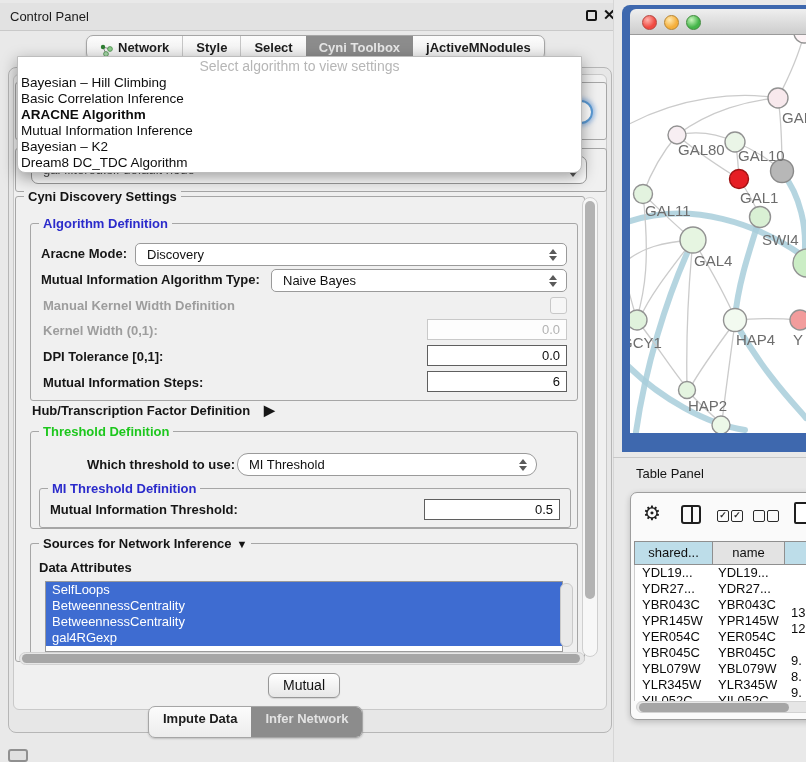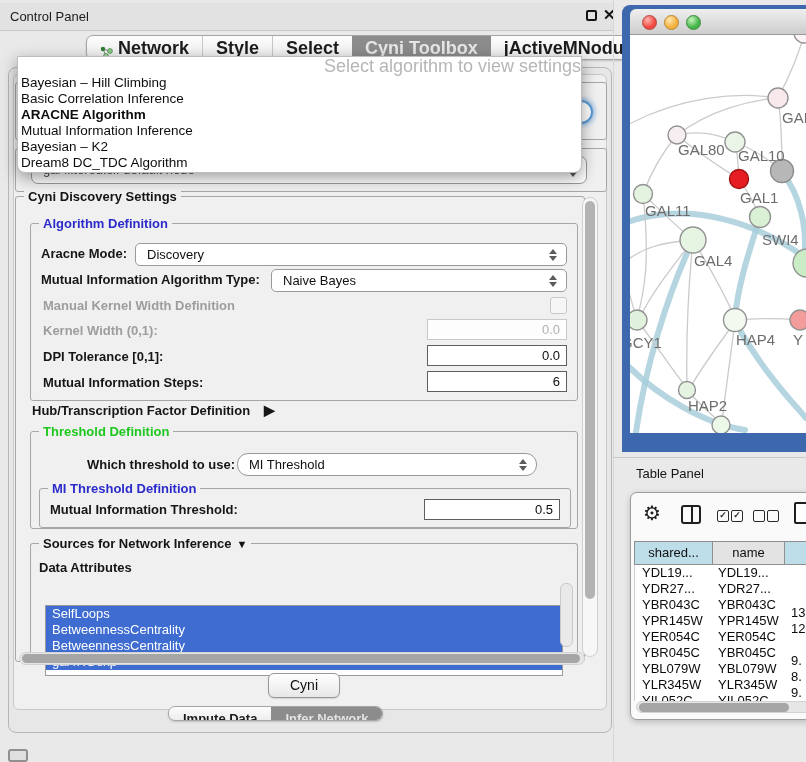--- a/index.html
+++ b/index.html
@@ -9,21 +9,21 @@
 
   
   .cp-titlebar{left:0;top:3px;width:613px;height:28px;background:#E2E2E2;border-bottom:1px solid #C9C9C9;}
   .cp-title{left:10px;top:9px;font-size:13px;color:#1b1b1b;}
   .float-btn{left:586px;top:10px;width:11px;height:11px;border:2px solid #141414;border-radius:2px;background:transparent;}
   .close-btn{left:603px;top:6px;font-size:15px;font-weight:700;color:#141414;}
 
   
   .tabs{left:86px;top:35px;height:25px;display:flex;border:1px solid #A6A6A6;border-radius:7px;overflow:hidden;
         background:linear-gradient(#FCFCFC,#EDEDED);box-shadow:0 1px 2px rgba(0,0,0,.18);}
-  .tab{padding:0 13px;line-height:24px;font-size:18px;font-weight:700;color:#1c1c1c;display:flex;align-items:center;gap:5px;}
+  .tab{padding:0 13px;line-height:24px;font-size:13px;font-weight:700;color:#1c1c1c;display:flex;align-items:center;gap:5px;}
   .tab.sep{border-left:1px solid #C6C6C6;}
   .tab.selected{background:#8C8C8C;color:#E7E7E7;border-left:none;}
 
   
   .panel-outer{left:8px;top:67px;width:604px;height:666px;border:1px solid #B6B6B6;border-radius:8px;background:#E7E7E7;}
   .panel-inner{left:4px;top:6px;width:594px;height:636px;border:1px solid #C9C9C9;border-radius:6px;background:#F0F0F0;}
 
   .group{border:1px solid #A6A6A6;border-radius:3px;}
   .gtitle{position:absolute;top:-8px;left:8px;background:#F0F0F0;padding:0 4px;font-size:13px;font-weight:700;color:#141414;white-space:nowrap;}
   .gtitle.blue{color:#2B2BCB;}
@@ -38,43 +38,43 @@
   .spins .u{position:absolute;top:1px;left:0;width:0;height:0;border-left:4px solid transparent;border-right:4px solid transparent;border-bottom:5px solid #5a5a5a;}
   .spins .d{position:absolute;bottom:1px;left:0;width:0;height:0;border-left:4px solid transparent;border-right:4px solid transparent;border-top:5px solid #5a5a5a;}
 
   .tin{position:absolute;height:21px;background:#fff;border:1px solid #5F5F5F;font-size:13px;line-height:19px;
        color:#0d0d0d;text-align:right;padding:0 6px;box-sizing:border-box;}
   .tin.dis{border-color:#C9C9C9;color:#B2B2B2;background:#FDFDFD;}
 
   .checkbox{position:absolute;width:15px;height:15px;border:1px solid #C8C8C8;border-radius:3px;background:#F6F6F6;}
 
   
-  .listbox{position:absolute;background:#fff;border:1px solid #9A9A9A;overflow:hidden;margin-top:24px;}
+  .listbox{position:absolute;background:#fff;border:1px solid #9A9A9A;overflow:hidden;}
   .li{height:16px;line-height:16px;font-size:13px;color:#fff;background:#3E6CD1;padding-left:6px;}
   .list-vsb{position:absolute;right:2px;top:2px;width:11px;height:62px;background:#E9E9E9;border-radius:6px;border:1px solid #C9C9C9;}
 
   
   .vsb-track{border:1px solid #CFCFCF;background:#F7F7F7;border-radius:8px;}
   .vsb-thumb{position:absolute;left:2px;top:3px;width:10px;height:398px;background:#B3B3B3;border-radius:6px;}
   .hsb-track{background:#E6E6E6;border-radius:7px;border:1px solid #D2D2D2;}
   .hsb-thumb{position:absolute;left:2px;top:1px;height:9px;background:#A6A6A6;border-radius:5px;}
 
   .apply-btn{left:259px;top:605px;width:72px;height:25px;border:1px solid #979797;border-radius:6px;
              background:linear-gradient(#FFFFFF,#E7E7E7);font-size:14px;color:#111;text-align:center;line-height:23px;box-shadow:0 1px 1px rgba(0,0,0,.12);}
 
-  .btabs{left:139px;top:638px;height:15px;display:flex;border:1px solid #A6A6A6;border-radius:7px;overflow:hidden;
-         background:linear-gradient(#FCFCFC,#EDEDED);box-shadow:0 1px 2px rgba(0,0,0,.18);margin-left:20px;}
+  .btabs{left:139px;top:638px;height:32px;display:flex;border:1px solid #A6A6A6;border-radius:7px;overflow:hidden;
+         background:linear-gradient(#FCFCFC,#EDEDED);box-shadow:0 1px 2px rgba(0,0,0,.18);}
   .btab{padding:0 14px;line-height:23px;font-size:13px;font-weight:700;color:#1c1c1c;}
   .btab.sep{border-left:1px solid #C6C6C6;}
   .btab.selected{background:#8C8C8C;color:#E3E3E3;border-left:none;}
 
   
   .popup{left:17px;top:56px;width:565px;height:117px;background:#FFFFFF;border:1px solid #BDBDBD;
          border-radius:0 0 8px 8px;box-shadow:0 5px 16px rgba(0,0,0,.38);z-index:40;}
-  .popup .ph{text-align:right;color:#B6B6B6;font-size:18px;line-height:18px;}
+  .popup .ph{text-align:center;color:#B6B6B6;font-size:14px;line-height:18px;}
   .popup .it{font-size:13.5px;line-height:16px;color:#0d0d0d;padding-left:3px;white-space:nowrap;}
   .popup .it.bold{font-weight:700;}
 
   
   .net-window{left:622px;top:5px;width:184px;height:447px;background:#3E68AE;border-radius:8px 0 0 0;}
   .net-titlebar{left:8px;top:4px;width:176px;height:26px;background:linear-gradient(#EFEFEF,#CDCDCD);
                 border-radius:6px 0 0 0;border-bottom:1px solid #9A9A9A;}
   .tl{position:absolute;top:6px;width:13px;height:13px;border-radius:50%;}
   .tl.red{left:12px;background:radial-gradient(circle at 35% 30%,#ffb3ad,#F04A42 60%);border:1px solid #B5443E;}
   .tl.yellow{left:34px;background:radial-gradient(circle at 35% 30%,#ffe9b0,#F5AF3C 60%);border:1px solid #B9852F;}
@@ -242,21 +242,21 @@
     </div>
 
     <div class="abs vsb-track" style="left:573px;top:129px;width:16px;height:460px;">
       <div class="vsb-thumb"></div>
     </div>
 
     <div class="abs hsb-track" style="left:10px;top:584px;width:566px;height:13px;">
       <div class="hsb-thumb" style="width:558px;"></div>
     </div>
 
-    <div class="abs apply-btn">Cyni</div>
+    <div class="abs apply-btn">Mutual</div>
 
     <div class="abs btabs">
       <div class="btab"><span>Impute Data</span></div>
       <div class="btab selected"><span>Infer Network</span></div>
     </div>
   </div>
 
   <div class="abs popup">
     <div class="ph">Select algorithm to view settings</div>
     <div>

